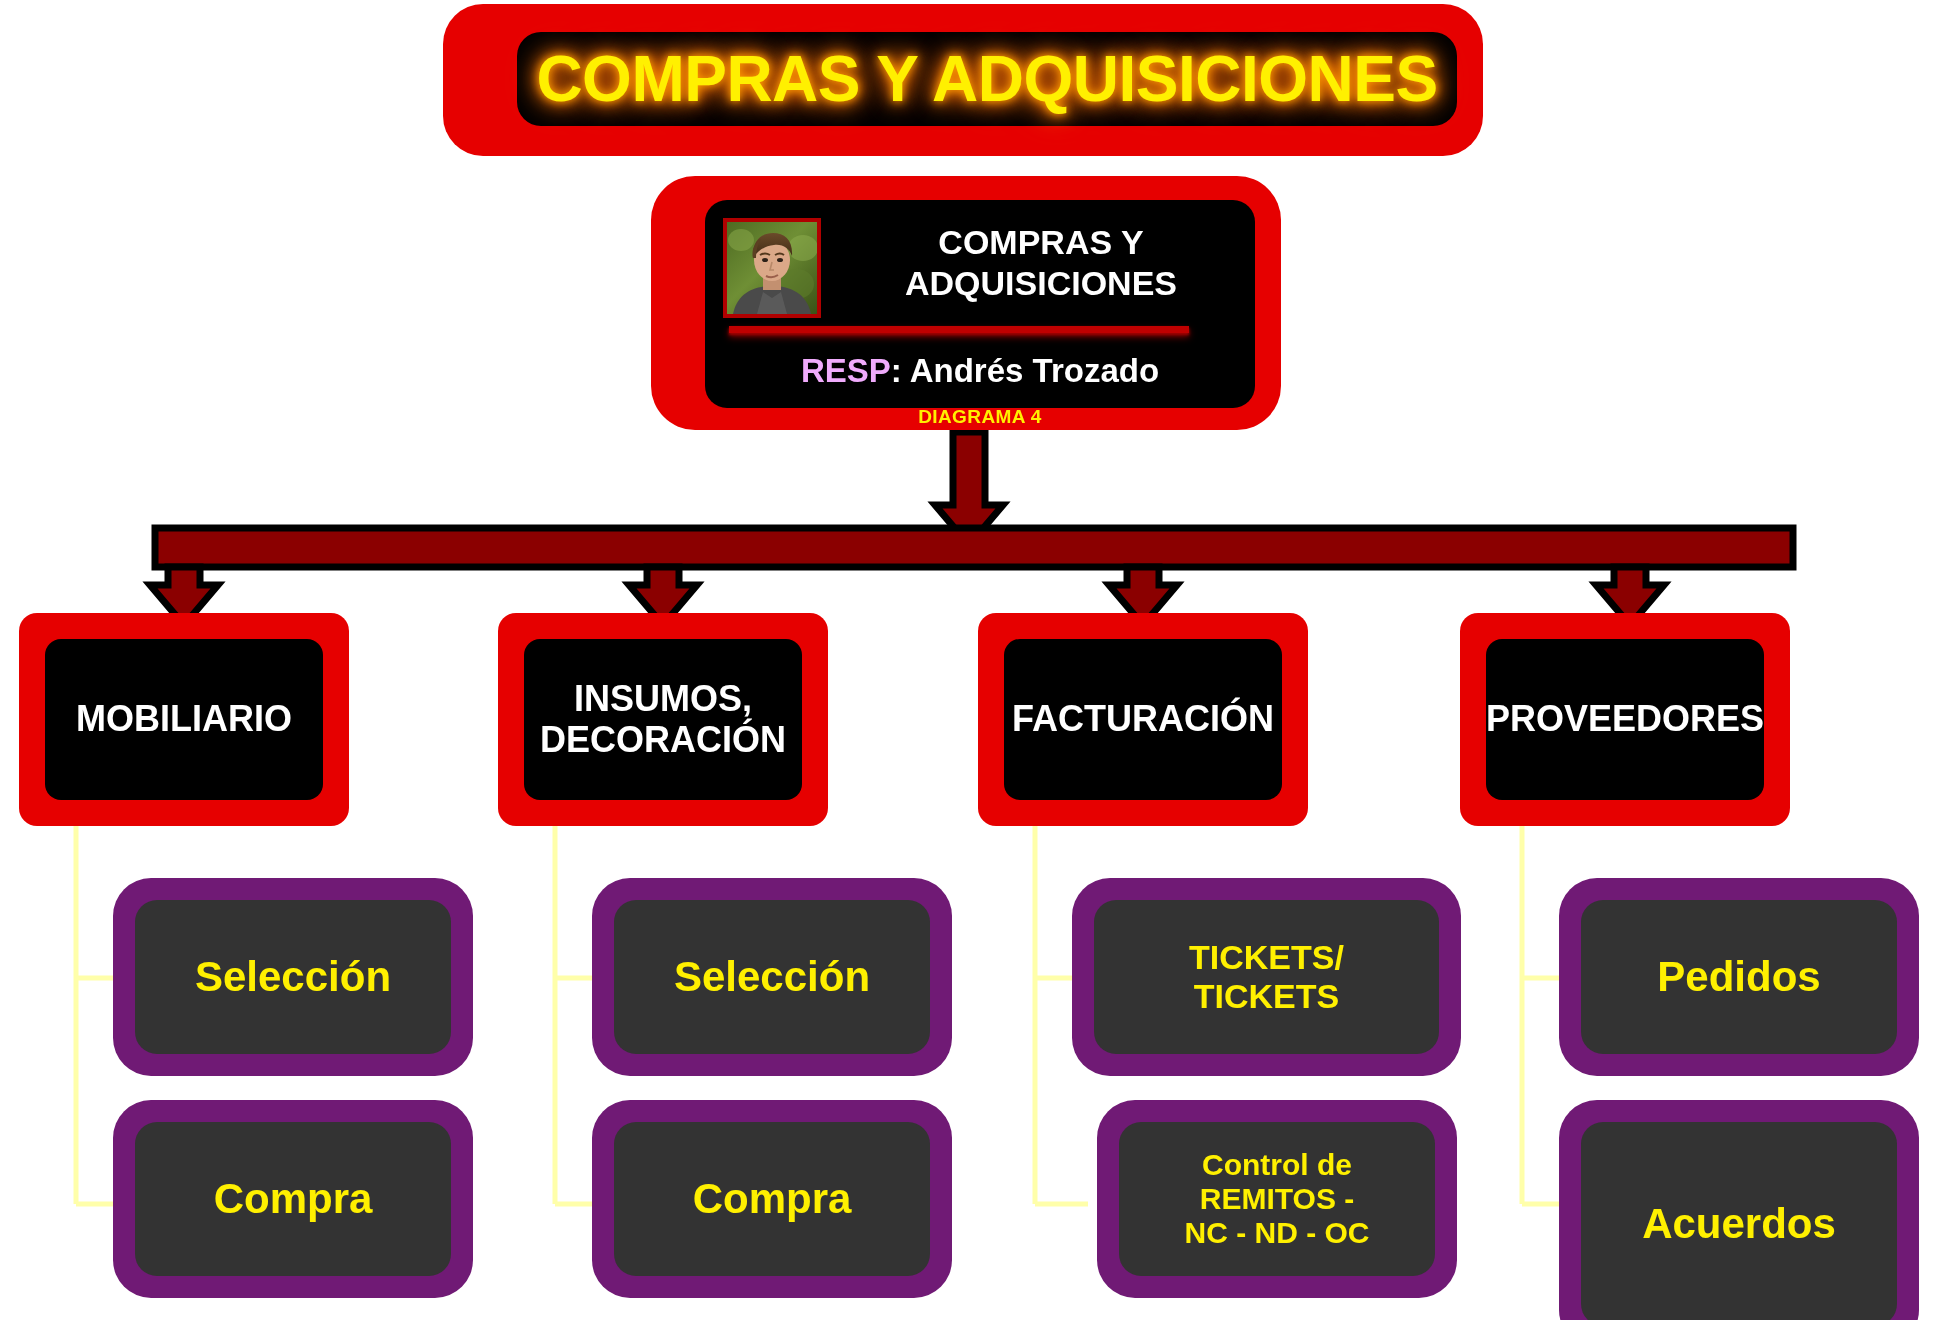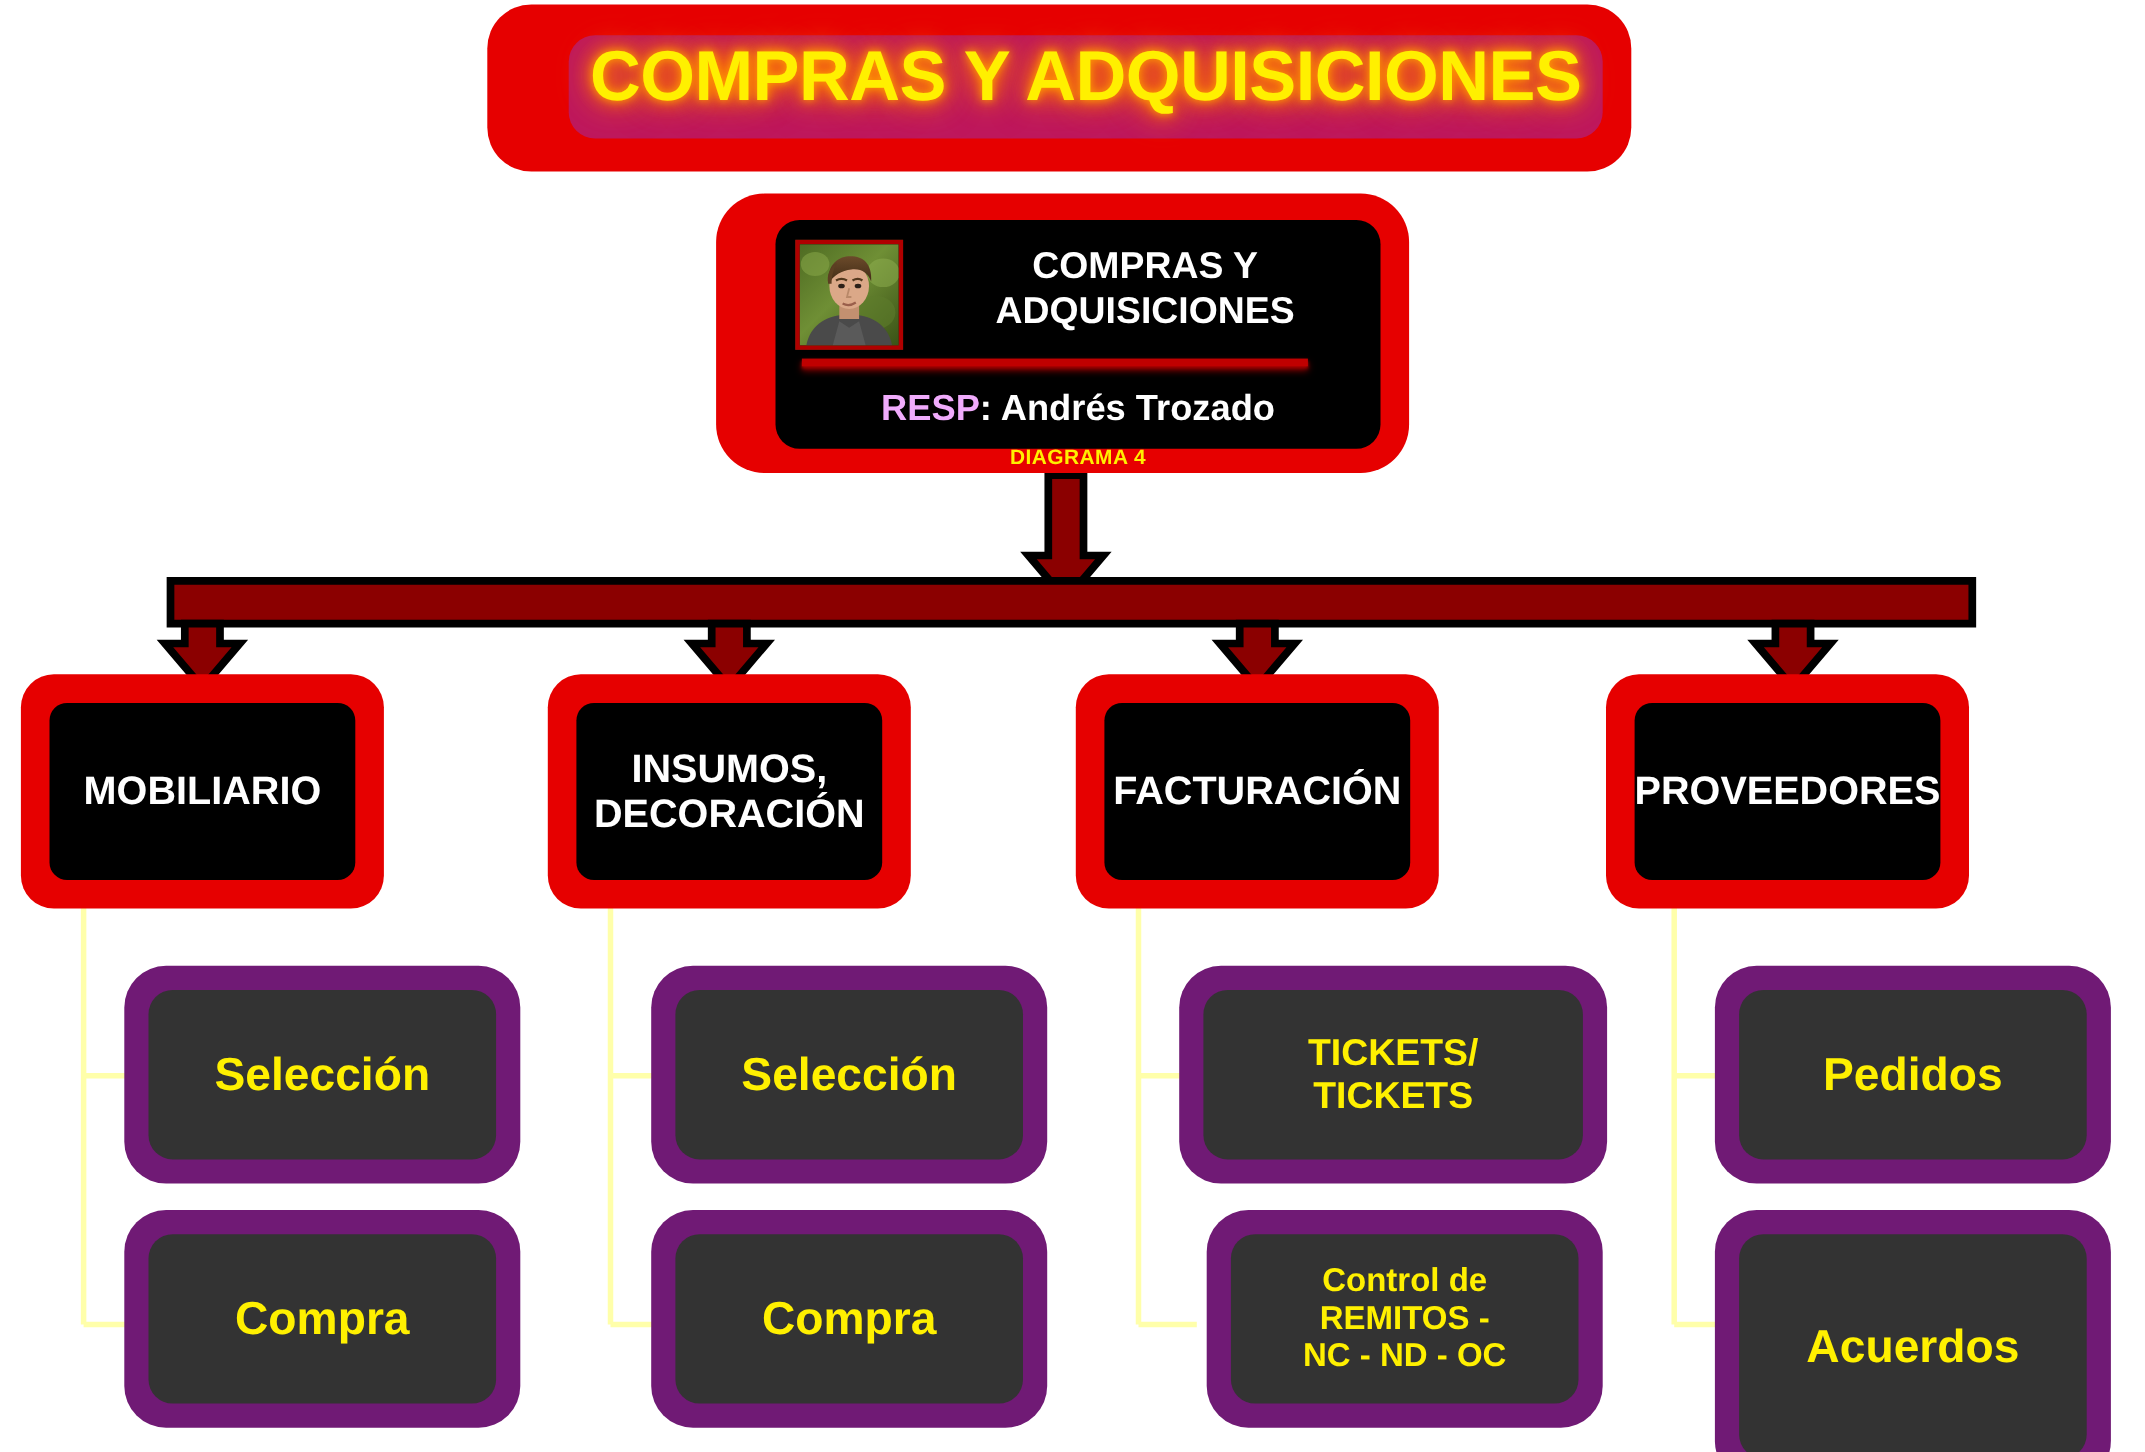--- a/index.html
+++ b/index.html
@@ -32,24 +32,24 @@
     background: #E60000;
     border-radius: 40px;
     box-sizing: border-box;
   }
   .title-banner-inner {
     position: absolute;
     left: 26px;
     top: 28px;
     right: 26px;
     bottom: 30px;
-    background: #be185d;
+    background: #000000;
     border-radius: 24px;
     display: flex;
-    align-items: flex-start;
+    align-items: center;
     justify-content: center;
     margin-left: 48px;
   }
   .title-text {
     color: #FFF000;
     font-size: 64px;
     font-weight: bold;
     letter-spacing: -0.5px;
     white-space: nowrap;
     text-shadow:
@@ -131,21 +131,21 @@
     font-size: 19px;
     font-weight: bold;
     color: #FFF000;
     letter-spacing: 0.4px;
   }
 
   
   .l2-node {
     position: absolute;
     background: #E60000;
-    border-radius: 30px;
+    border-radius: 18px;
     top: 613px;
     height: 213px;
     width: 330px;
   }
   .l2-node-inner {
     position: absolute;
     left: 26px; top: 26px; right: 26px; bottom: 26px;
     background: #000000;
     border-radius: 16px;
     display: flex;

